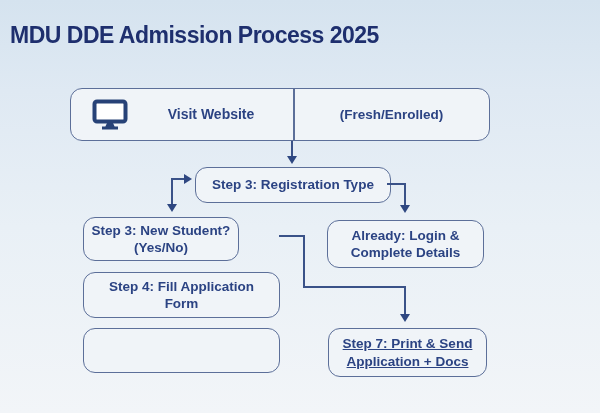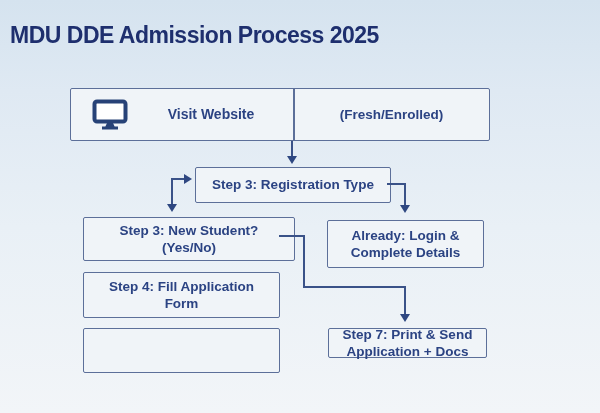--- a/index.html
+++ b/index.html
@@ -8,40 +8,40 @@
     font-family:"Liberation Sans",sans-serif;
     background:linear-gradient(180deg,#d5e3ef 0%,#dfe9f3 22%,#e9f0f6 55%,#f2f5f8 100%);
   }
   .title{
     position:absolute;left:10px;top:22px;width:580px;
     font-size:23px;font-weight:bold;letter-spacing:-0.5px;
     color:#1e2f6e;white-space:nowrap;
   }
   .box{
     position:absolute;box-sizing:border-box;
-    background:#f0f4f8;border:1.5px solid #5c6f99;border-radius:2px;
+    background:#f0f4f8;border:1.5px solid #5c6f99;border-radius:12px;
     color:#2b4383;font-weight:bold;text-align:center;
     display:flex;flex-direction:column;justify-content:center;align-items:center;
     font-size:13.5px;line-height:1.28;
   }
   .box .ln{display:block;}
   
   .start-box{left:70px;top:88px;width:420px;height:53px;flex-direction:row;padding:0;}
   .start-left{width:223px;height:100%;display:flex;align-items:center;}
   .start-left .icon-wrap{margin-left:21px;display:flex;align-items:center;}
   .start-left .lbl{flex:1;text-align:center;font-size:14px;}
   .start-divider{position:absolute;left:222px;top:0;bottom:0;width:1.5px;background:#5c6f99;}
   .start-right{flex:1;display:flex;flex-direction:column;justify-content:center;text-align:center;font-size:13.5px;}
   
   .step3-box{left:195px;top:167px;width:196px;height:36px;}
-  .newstudent-box{left:83px;top:217px;width:212px;height:44px;}
+  .newstudent-box{left:83px;top:217px;width:156px;height:44px;}
   .already-box{left:327px;top:220px;width:157px;height:48px;}
   .step4-box{left:83px;top:272px;width:197px;height:46px;}
   .step6-box{left:83px;top:328px;width:197px;height:45px;}
-  .step7-box{left:328px;top:328px;width:159px;height:30px;}
+  .step7-box{left:328px;top:328px;width:159px;height:49px;text-decoration:underline;}
   
   .seg{position:absolute;background:#3a5288;}
   .arr-down{position:absolute;width:0;height:0;
     border-left:5px solid transparent;border-right:5px solid transparent;
     border-top:8px solid #2e4781;}
   .arr-right{position:absolute;width:0;height:0;
     border-top:5px solid transparent;border-bottom:5px solid transparent;
     border-left:8px solid #2e4781;}
   .seg-a{left:291px;top:141px;width:2px;height:16px;}
   .arr-a{left:287px;top:156px;}

